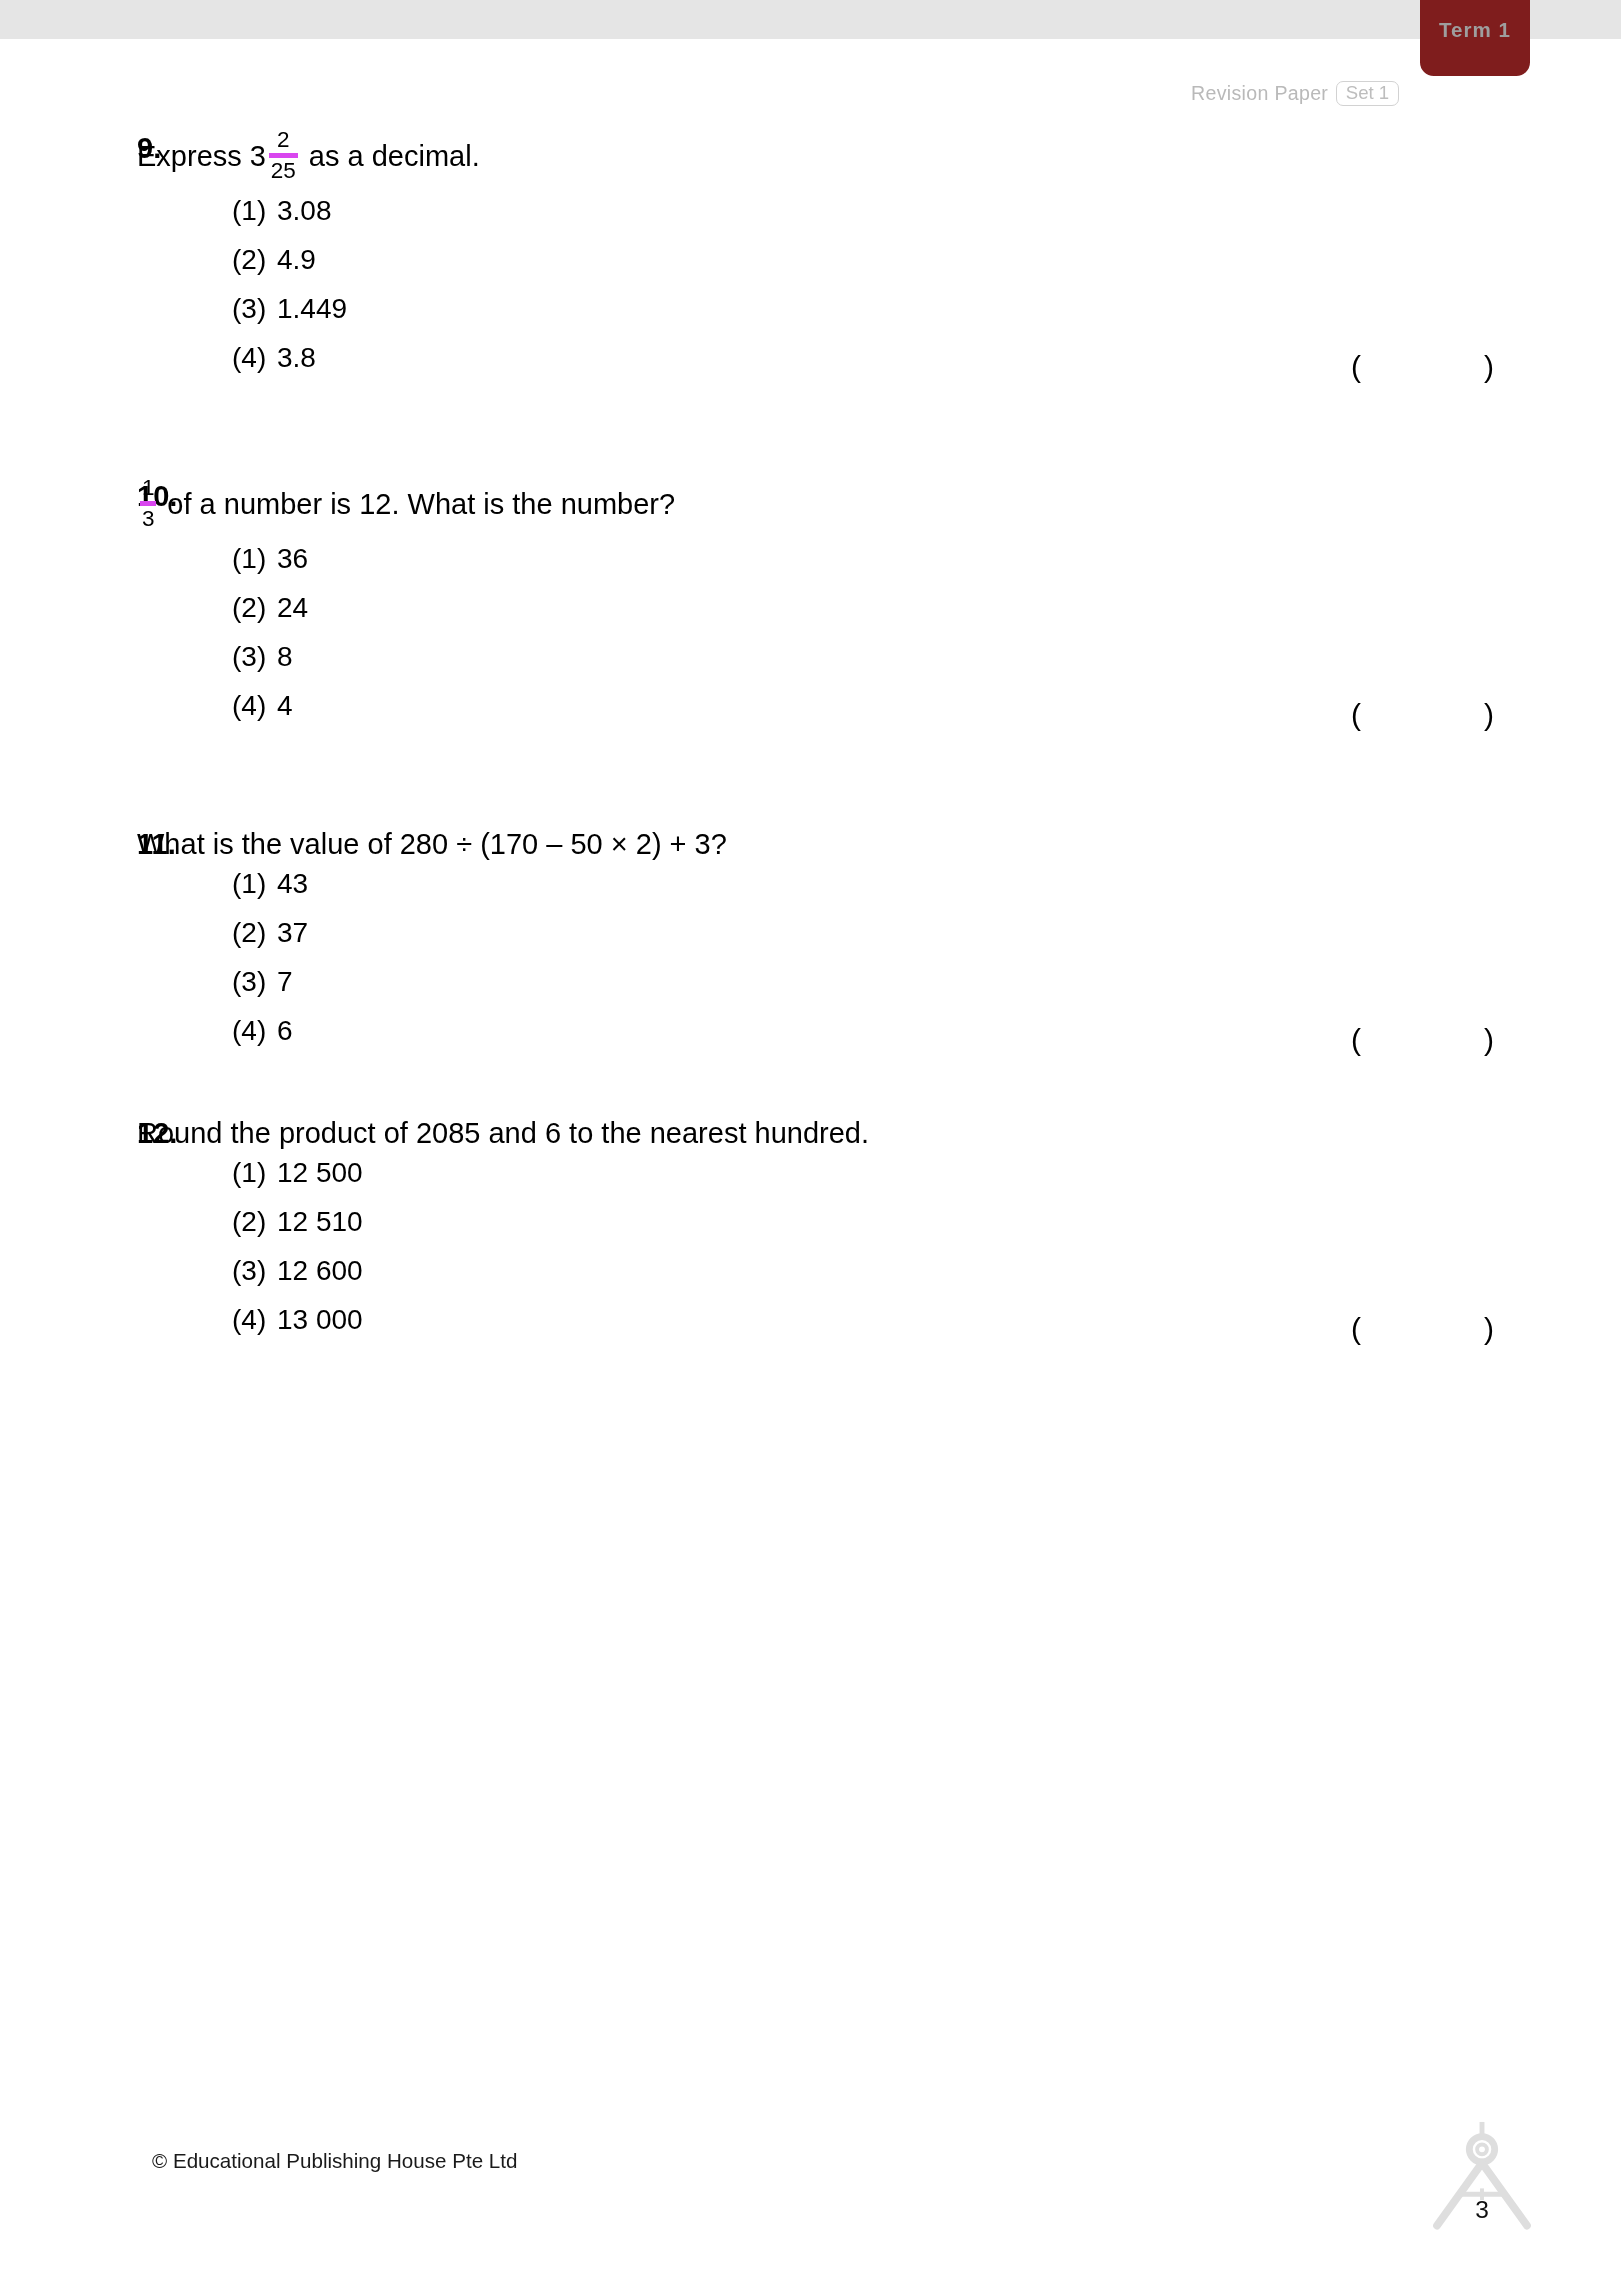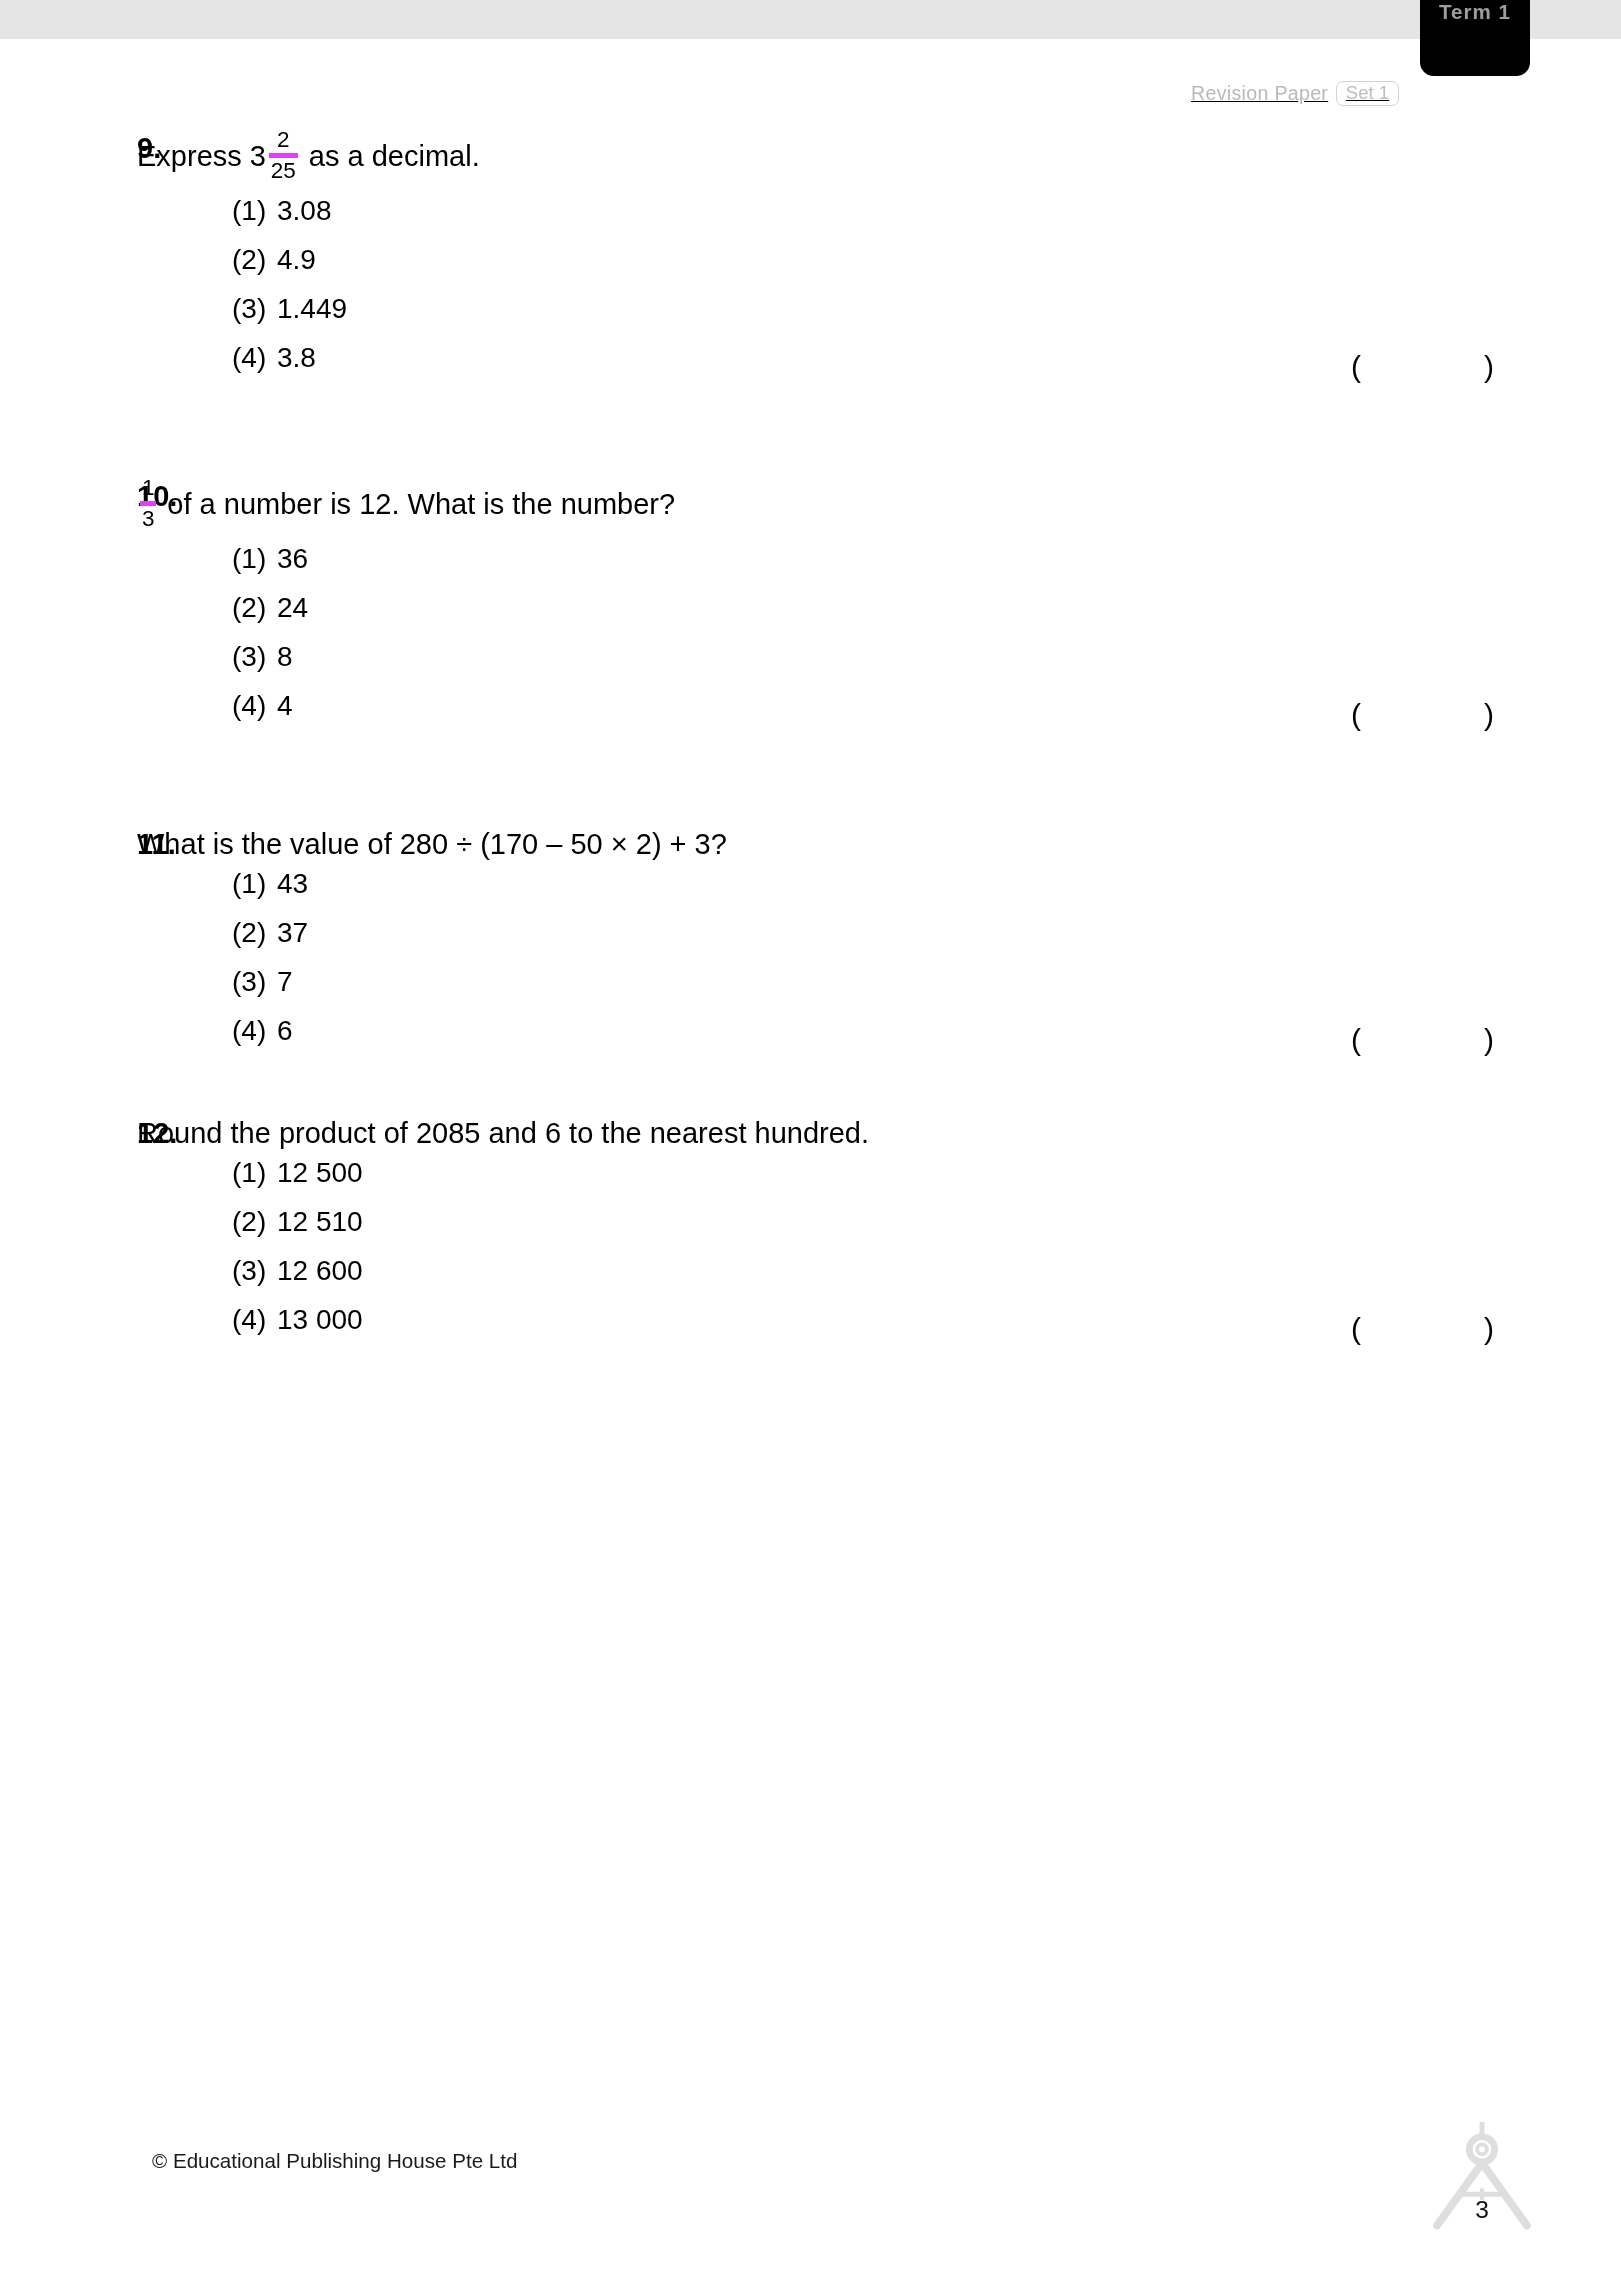--- a/index.html
+++ b/index.html
@@ -37,21 +37,20 @@
     height: 45px;
   }
   .header-meta {
     position: absolute;
     right: 222px;
     top: 39px;
     display: flex;
     align-items: center;
     gap: 7.8px;
     height: 31px;
-    text-decoration: underline;
   }
   .paper-label {
     font-size: 19.6px;
     color: #b9b9b9;
     letter-spacing: 0.3px;
     white-space: nowrap;
   }
   .set-chip {
     font-size: 18.6px;
     color: #bdbdbd;
@@ -60,25 +59,25 @@
     padding: 2px 8.8px 2.9px 8.8px;
     white-space: nowrap;
     line-height: 1;
   }
   .term-tab {
     position: absolute;
     right: 91px;
     top: 0px;
     width: 110px;
     height: 76px;
-    background: #000000;
+    background: #7f1d1d;
     border-bottom-left-radius: 13.7px;
     border-bottom-right-radius: 13.7px;
     display: flex;
-    align-items: flex-start;
+    align-items: center;
     justify-content: center;
     padding-bottom: 15.7px;
     box-sizing: border-box;
   }
   .term-tab-label {
     font-size: 20.6px;
     font-weight: bold;
     color: #9e9e9e;
     letter-spacing: 1px;
     white-space: nowrap;

